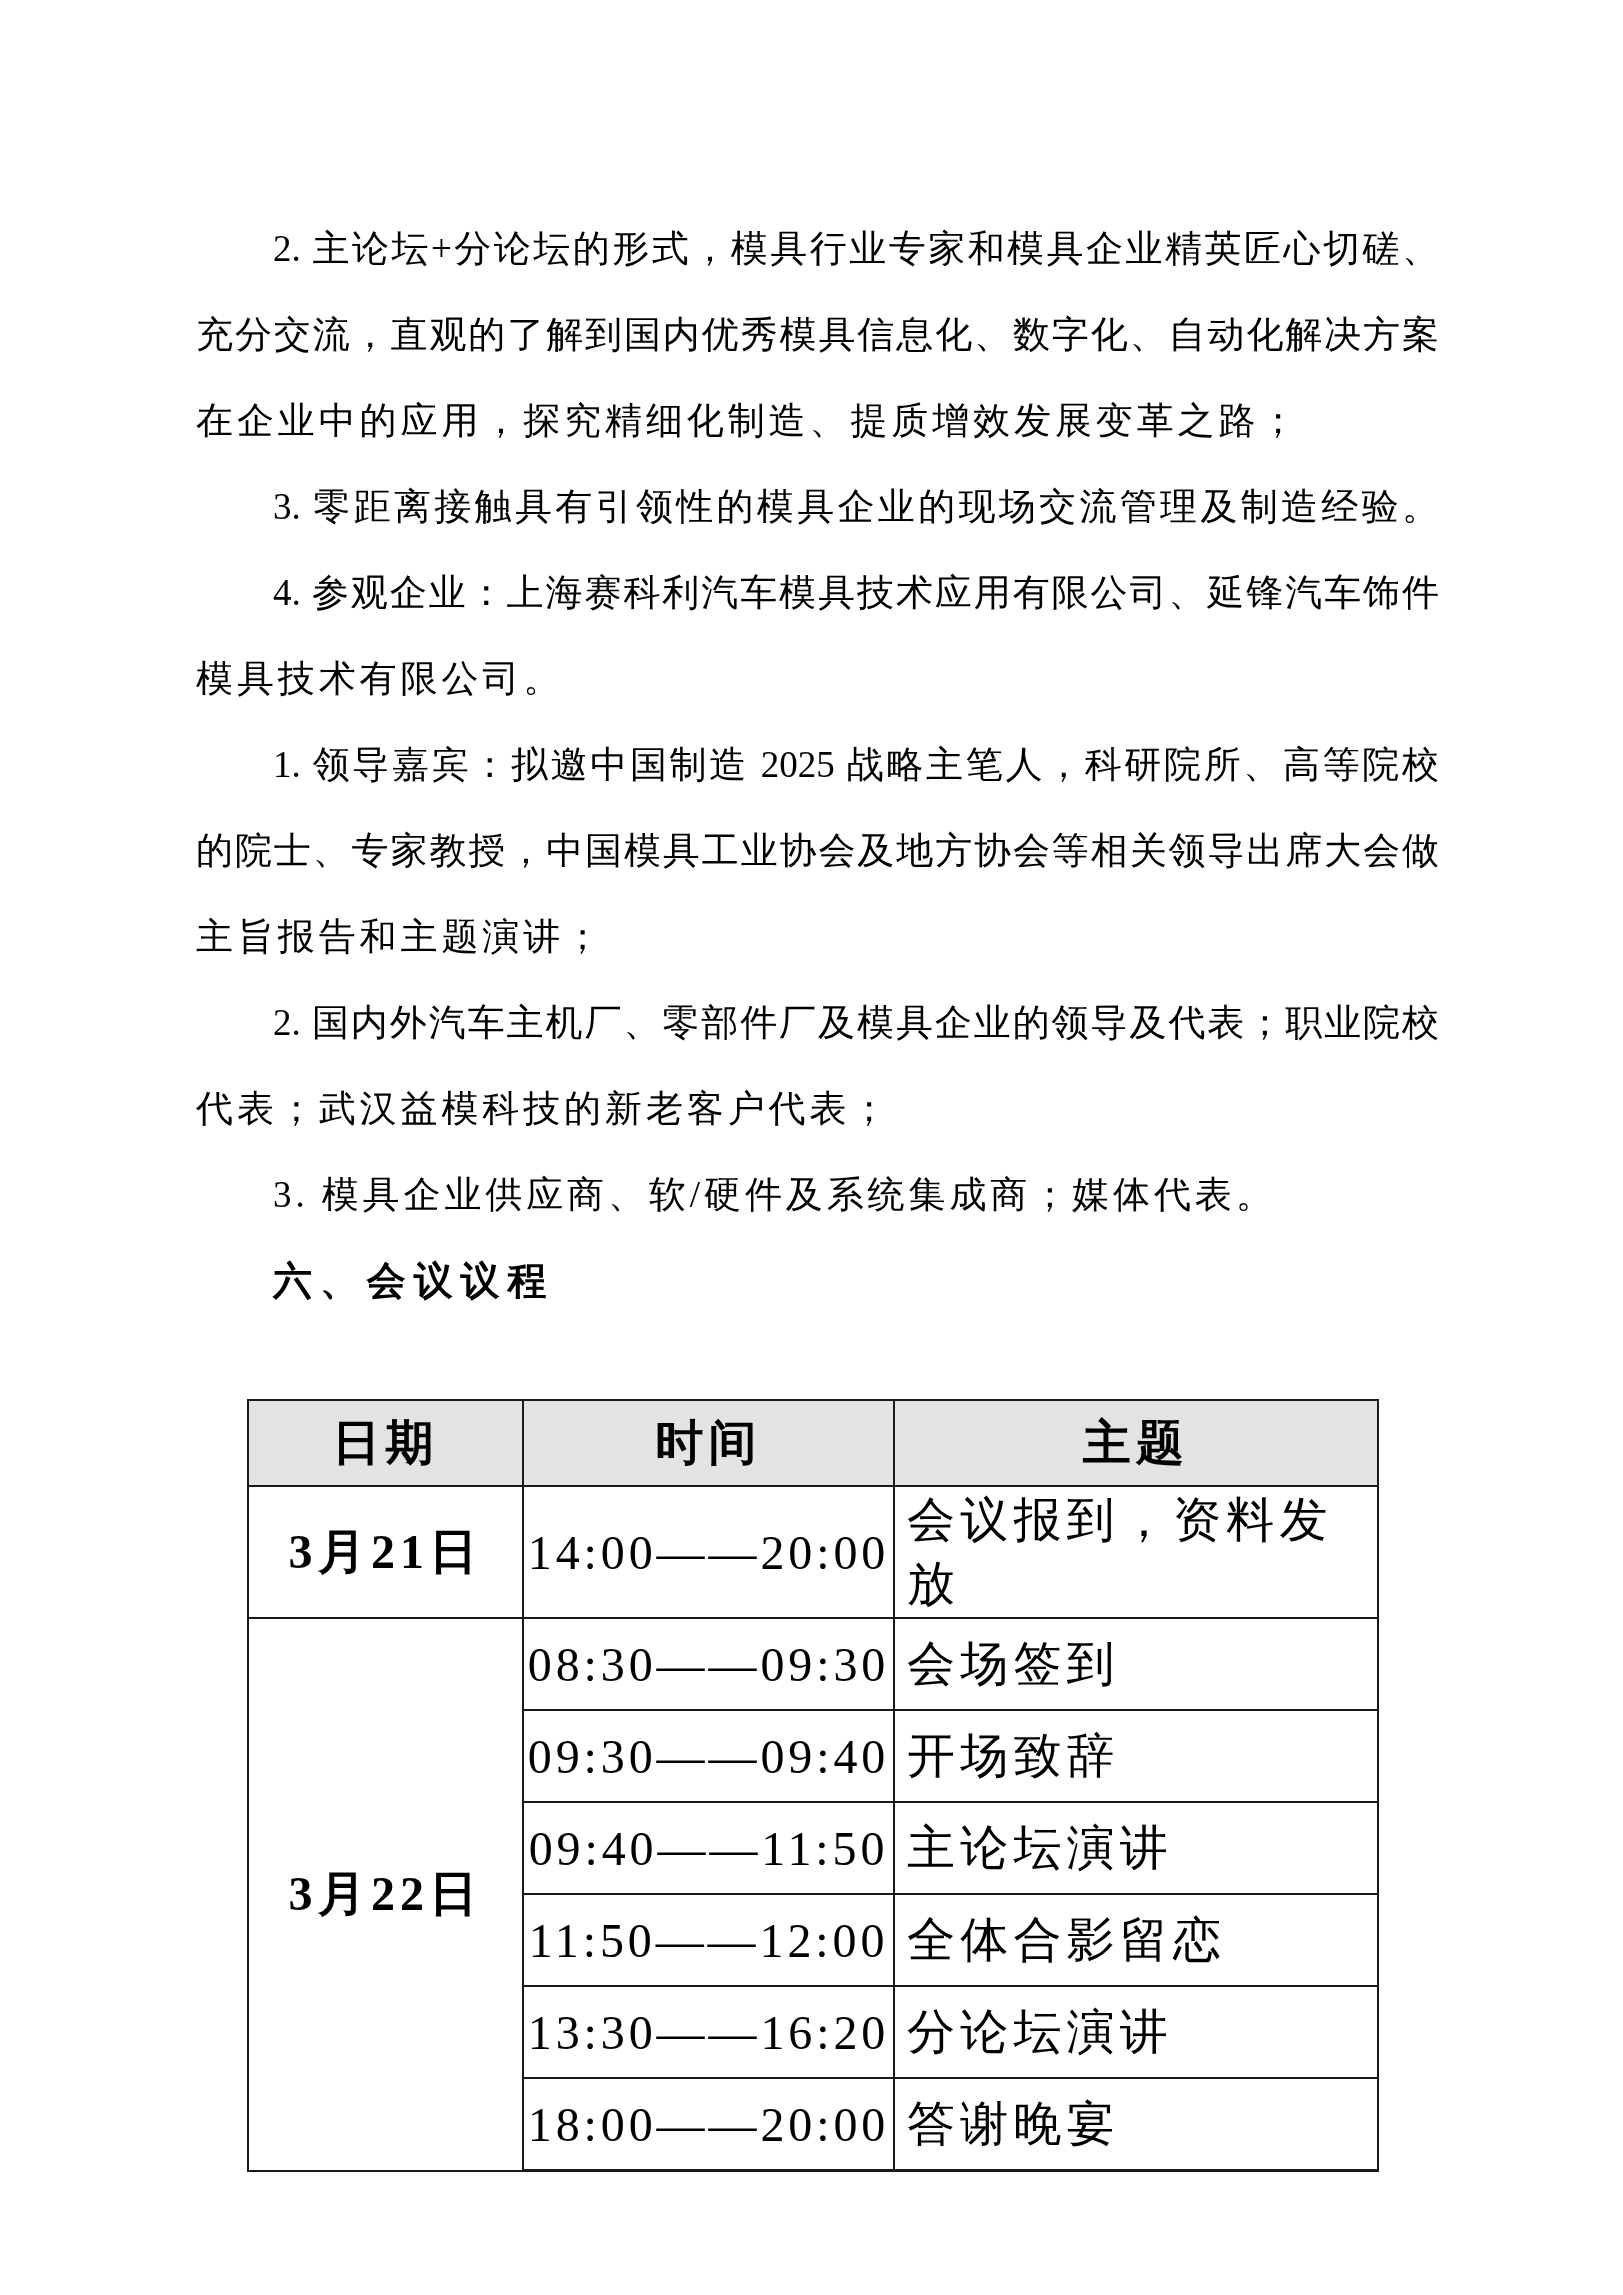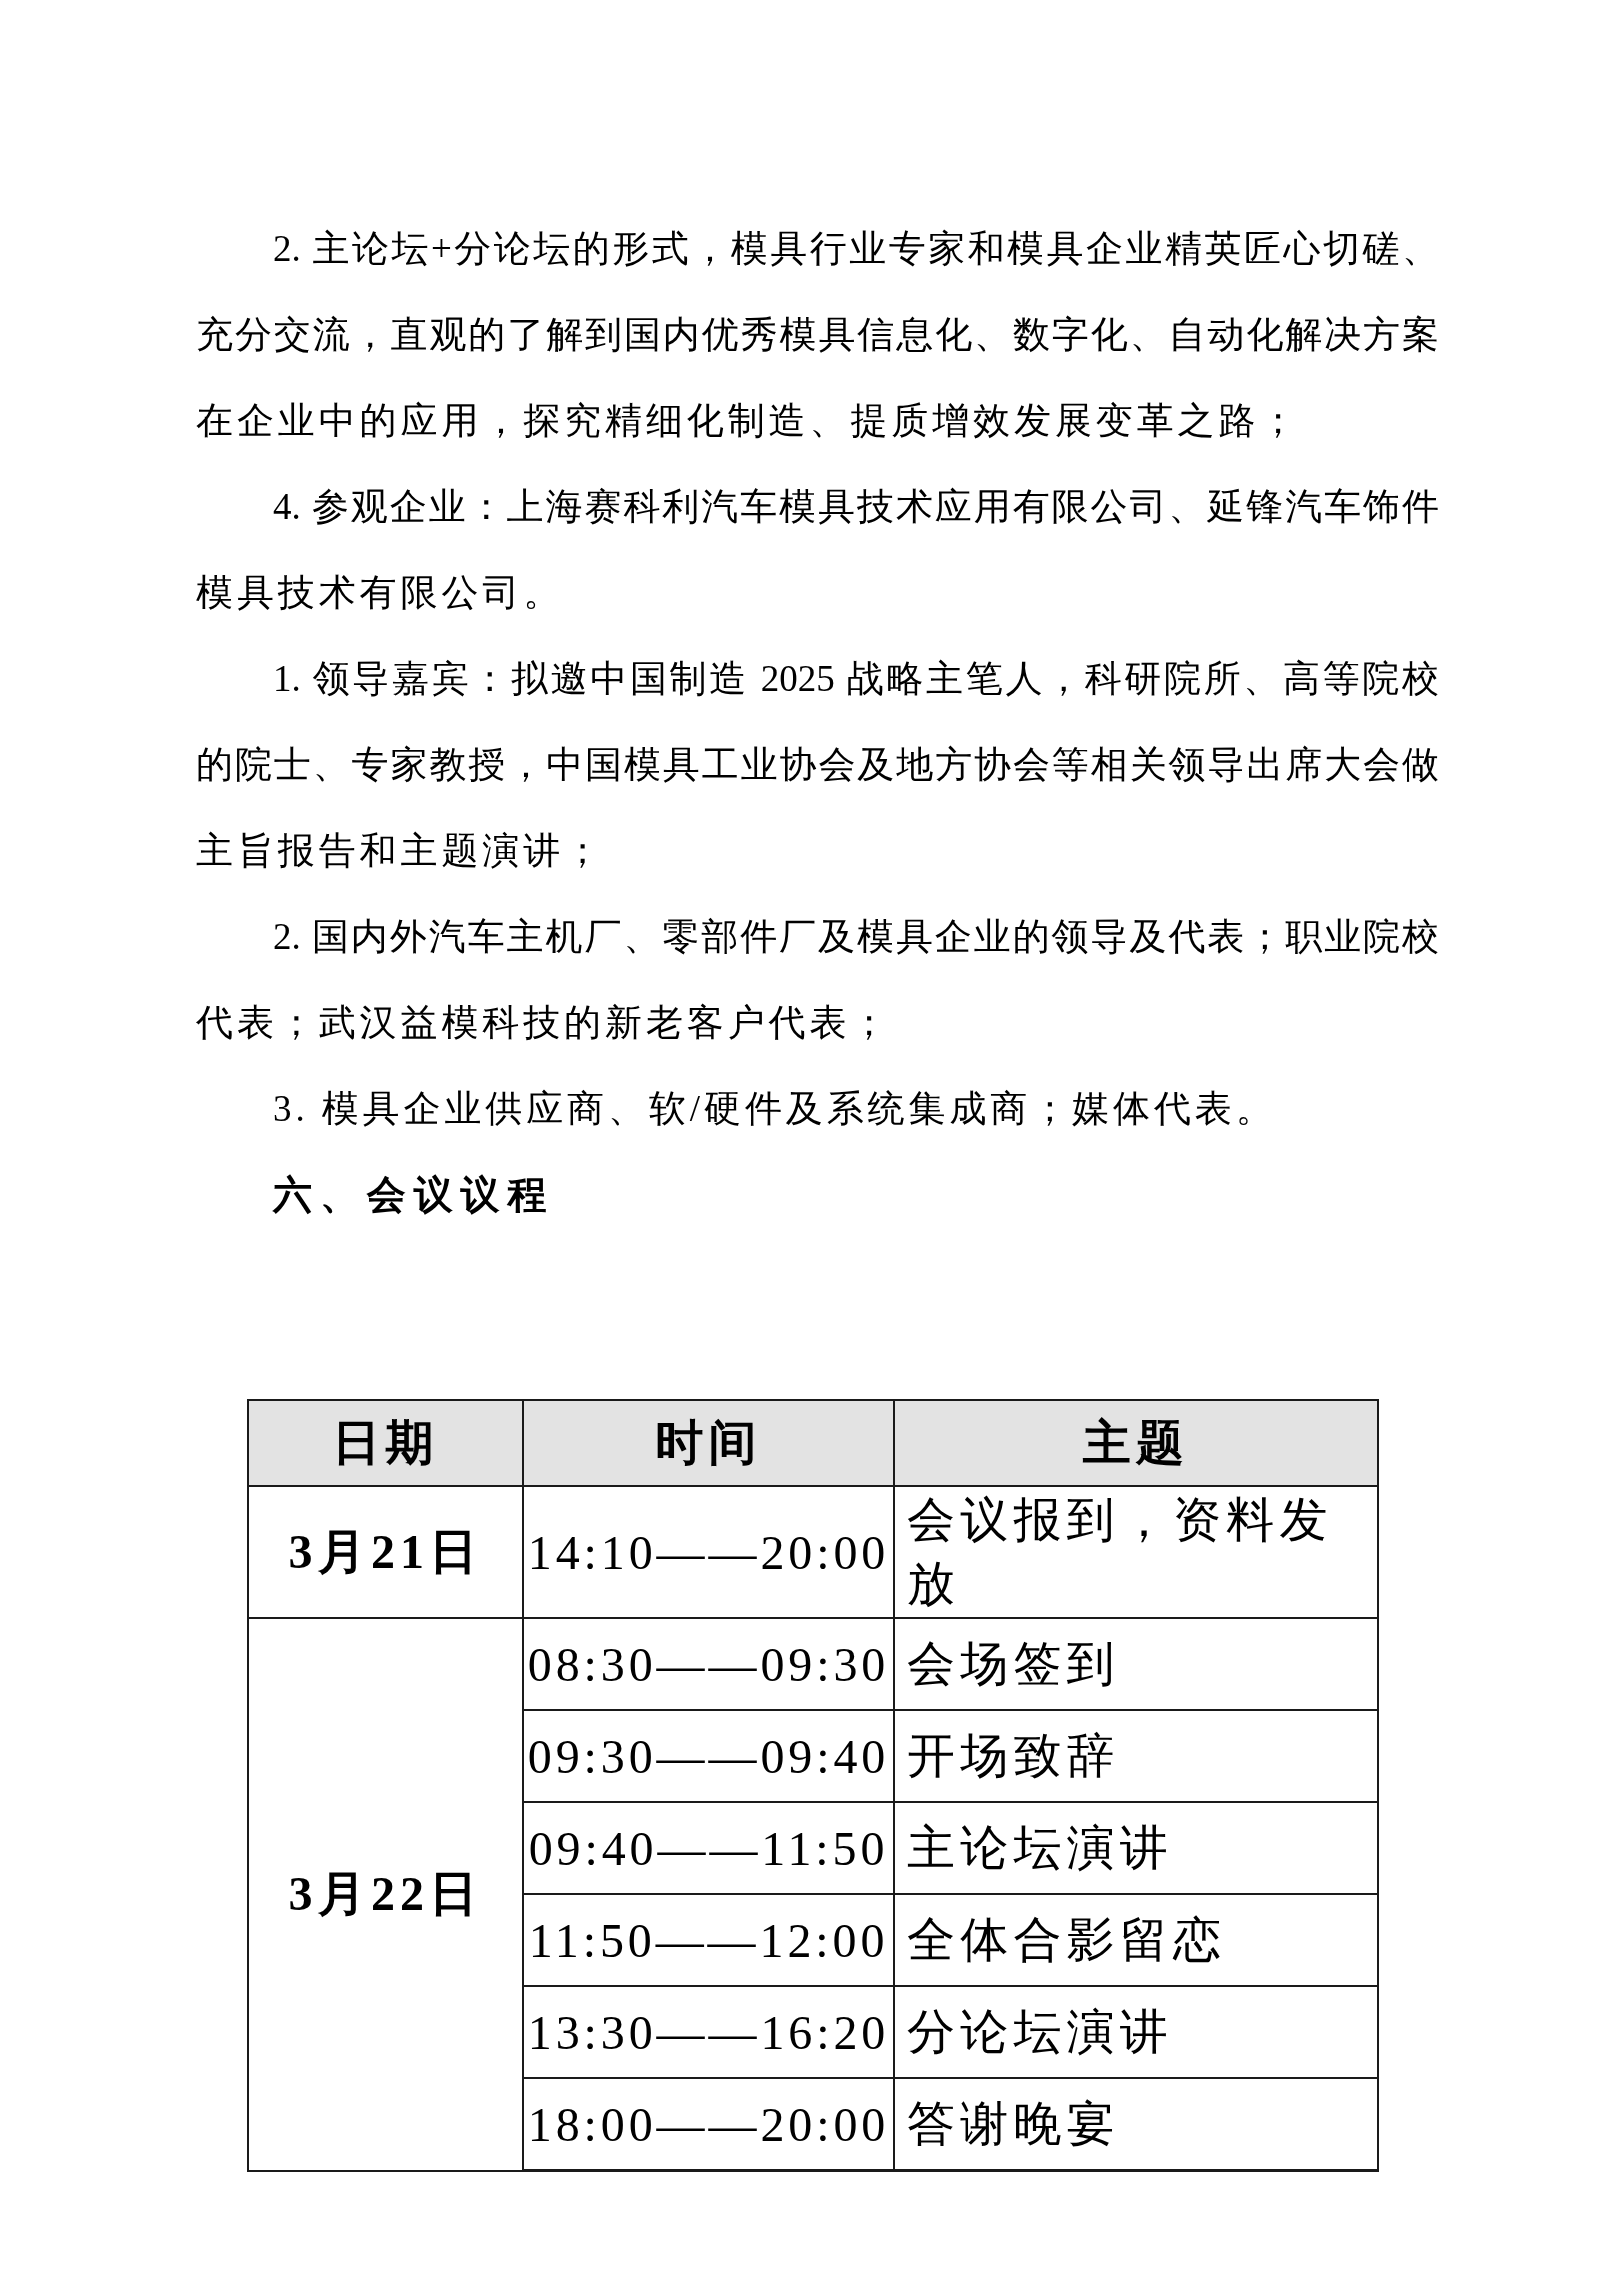--- a/index.html
+++ b/index.html
@@ -89,20 +89,21 @@
 </style>
 </head>
 <body>
 
 <div class="page">
 
   <div class="text-area">
     <div class="line justify indent">2. 主论坛+分论坛的形式，模具行业专家和模具企业精英匠心切磋、</div>
     <div class="line justify">充分交流，直观的了解到国内优秀模具信息化、数字化、自动化解决方案</div>
     <div class="line ls">在企业中的应用，探究精细化制造、提质增效发展变革之路；</div>
+    <div class="line justify indent">3. 零距离接触具有引领性的模具企业的现场交流管理及制造经验。</div>
     <div class="line justify indent">4. 参观企业：上海赛科利汽车模具技术应用有限公司、延锋汽车饰件</div>
     <div class="line ls">模具技术有限公司。</div>
     <div class="line justify indent">1. 领导嘉宾：拟邀中国制造 2025 战略主笔人，科研院所、高等院校</div>
     <div class="line justify">的院士、专家教授，中国模具工业协会及地方协会等相关领导出席大会做</div>
     <div class="line ls">主旨报告和主题演讲；</div>
     <div class="line justify indent">2. 国内外汽车主机厂、零部件厂及模具企业的领导及代表；职业院校</div>
     <div class="line ls">代表；武汉益模科技的新老客户代表；</div>
     <div class="line ls indent">3. 模具企业供应商、软/硬件及系统集成商；媒体代表。</div>
     <div class="line heading indent">六、会议议程</div>
   </div>
@@ -116,21 +117,21 @@
     <thead>
       <tr>
         <th>日期</th>
         <th>时间</th>
         <th>主题</th>
       </tr>
     </thead>
     <tbody>
       <tr class="row-first">
         <td class="c-date">3月21日</td>
-        <td class="c-time">14:10——20:00</td>
+        <td class="c-time">14:00——20:00</td>
         <td class="c-topic">会议报到，资料发放</td>
       </tr>
       <tr class="row-group">
         <td class="c-date" rowspan="6">3月22日</td>
         <td class="c-time">08:30——09:30</td>
         <td class="c-topic">会场签到</td>
       </tr>
       <tr class="row-group">
         <td class="c-time">09:30——09:40</td>
         <td class="c-topic">开场致辞</td>

